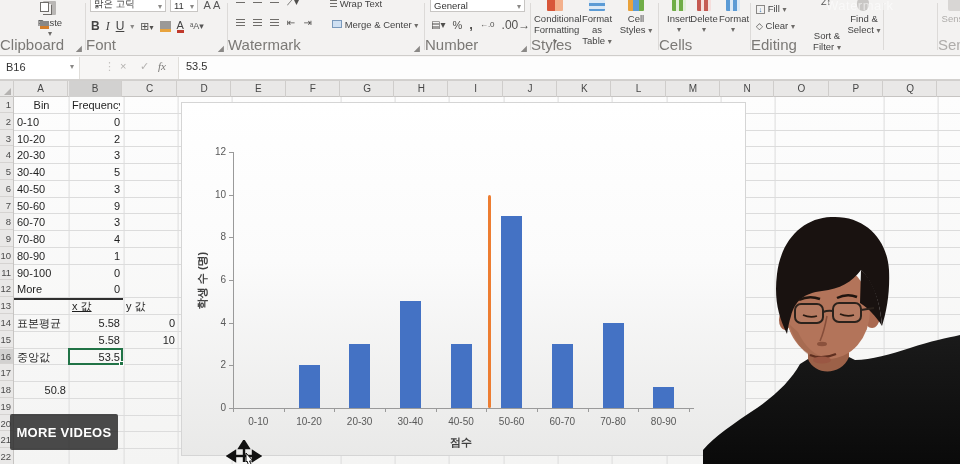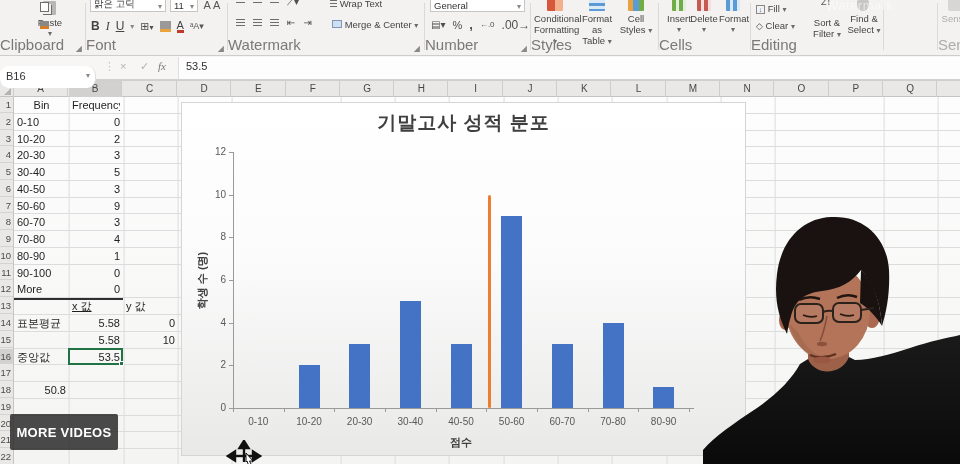--- a/index.html
+++ b/index.html
@@ -20,22 +20,22 @@
   .icontop { position:absolute; top:-3px; height:14px; border-radius:1px; }
   .minibox { position:absolute; background:#fff; border:1px solid #c8c6c4; font-size:9.5px;
              color:#333; padding:0 3px; display:flex; align-items:flex-end; justify-content:space-between; }
   .glyph  { font-size:11px; color:#504f4d; }
   .hline3 { display:inline-block; width:9px; height:7px;
             background:linear-gradient(#6f6d6a 0 1px,transparent 1px 3px,#6f6d6a 3px 4px,transparent 4px 6px,#6f6d6a 6px 7px); }
 
   
   #fbar { position:absolute; left:0; top:56px; width:960px; height:24px; background:#f7f6f5;
           border-bottom:1px solid #d3d1cf; z-index:30; font-size:11px; color:#333; }
-  #namebox { position:absolute; left:0; top:10px; width:96px; height:22px; background:#fff;
-             border-right:1px solid #e0deda; padding:4px 6px;border-radius:9px; }
+  #namebox { position:absolute; left:0; top:1px; width:80px; height:22px; background:#fff;
+             border-right:1px solid #e0deda; padding:4px 6px; }
   #namebox .dd { position:absolute; right:5px; top:5px; font-size:8px; color:#8a8886; }
   #fbar .fsep { position:absolute; top:4px; color:#c4c2c0; }
   #fbar .fbtn { position:absolute; top:4px; color:#b3b1af; font-size:11px; }
   #fxval { position:absolute; left:186px; top:4px; color:#323130; }
   #finput { position:absolute; left:178px; top:1px; right:0; bottom:0; background:#fdfdfd; border-left:1px solid #e0deda; }
 
   
   #colheaders { position:absolute; left:0; top:80px; width:960px; height:17px; background:#e9e8e7;
                 border-top:1px solid #d1cfcd; border-bottom:1px solid #c6c4c2; z-index:20; }
   .colhead { position:absolute; top:0; height:16px; text-align:center; font-size:10px; color:#474747;
@@ -220,21 +220,21 @@
       <div class="rbtn" style="left:5px;top:3px;width:50px;text-align:left;">
         <span style="display:inline-block;width:9px;height:9px;border:1px solid #8a8886;color:#2b6cb0;font-size:7px;line-height:8px;text-align:center;">↓</span>
         <span>Fill</span> <span class="chev">▾</span>
       </div>
       <div class="rbtn" style="left:5px;top:20px;width:54px;text-align:left;">
         <span class="glyph" style="font-size:9px;">◇</span>
         <span>Clear</span> <span class="chev">▾</span>
       </div>
       <div class="rbtn" style="left:58px;top:0;width:36px;">
         <span class="icontop" style="left:10px;width:14px;background:transparent;color:#555;font-size:9px;">Z↕</span>
-        <div style="margin-top:17px;"><span>Sort &amp;</span><br><span>Filter</span> <span class="chev">▾</span></div>
+        <div style="margin-top:30px;"><span>Sort &amp;</span><br><span>Filter</span> <span class="chev">▾</span></div>
       </div>
       <div class="rbtn" style="left:95px;top:0;width:36px;">
         <span class="icontop" style="left:11px;width:12px;background:#c9c7c5;border-radius:6px;"></span>
         <div style="margin-top:13px;"><span>Find &amp;</span><br><span>Select</span> <span class="chev">▾</span></div>
       </div>
       <div class="rglabel">Editing</div>
     </div>
     <div class="rgdiv" style="left:883px;"></div>
 
     <div class="rgdiv" style="left:937px;"></div>
@@ -345,21 +345,20 @@
       <div class="cell" style="left: 70px; width: 50px; top: 218.01px; height: 16.77px; line-height: 16.77px; text-align: right; padding-left: 2px;">5.58</div>
       <div class="cell" style="left: 124px; width: 51px; top: 218.01px; height: 16.77px; line-height: 16.77px; text-align: right; padding-left: 2px;">0</div>
       <div class="cell" style="left: 70px; width: 50px; top: 234.78px; height: 16.77px; line-height: 16.77px; text-align: right; padding-left: 2px;">5.58</div>
       <div class="cell" style="left: 124px; width: 51px; top: 234.78px; height: 16.77px; line-height: 16.77px; text-align: right; padding-left: 2px;">10</div>
       <div class="cell" style="left: 15px; width: 51px; top: 251.55px; height: 16.77px; line-height: 16.77px; text-align: left; padding-left: 2px;">중앙값</div>
       <div class="cell" style="left: 70px; width: 50px; top: 251.55px; height: 16.77px; line-height: 16.77px; text-align: right; padding-left: 2px;">53.5</div>
       <div class="cell" style="left: 15px; width: 51px; top: 285.09px; height: 16.77px; line-height: 16.77px; text-align: right; padding-left: 2px;">50.8</div>
     </div>
 
   <div id="chart">
-    <div id="chart-title">기말고사 성적 분포</div>
     <div id="yaxis-title" style="left:-80px;top:170px;width:200px;">학생 수 (명)</div>
     <div id="xaxis-title" style="left:51px;top:332px;width:456px;">점수</div>
   <div style="position: absolute; left: 51px; top: 49px; width: 1px; height: 256px; background: rgb(154, 154, 154);"></div>
       <div style="position: absolute; left: 51px; top: 305px; width: 461px; height: 1px; background: rgb(154, 154, 154);"></div>
       <div class="ytick" style="left: 14px; top: 299px;">0</div>
       <div style="position: absolute; left: 47px; top: 305px; width: 4px; height: 1px; background: rgb(154, 154, 154);"></div>
       <div class="ytick" style="left: 14px; top: 256.333px;">2</div>
       <div style="position: absolute; left: 47px; top: 262.333px; width: 4px; height: 1px; background: rgb(154, 154, 154);"></div>
       <div class="ytick" style="left: 14px; top: 213.667px;">4</div>
       <div style="position: absolute; left: 47px; top: 219.667px; width: 4px; height: 1px; background: rgb(154, 154, 154);"></div>

